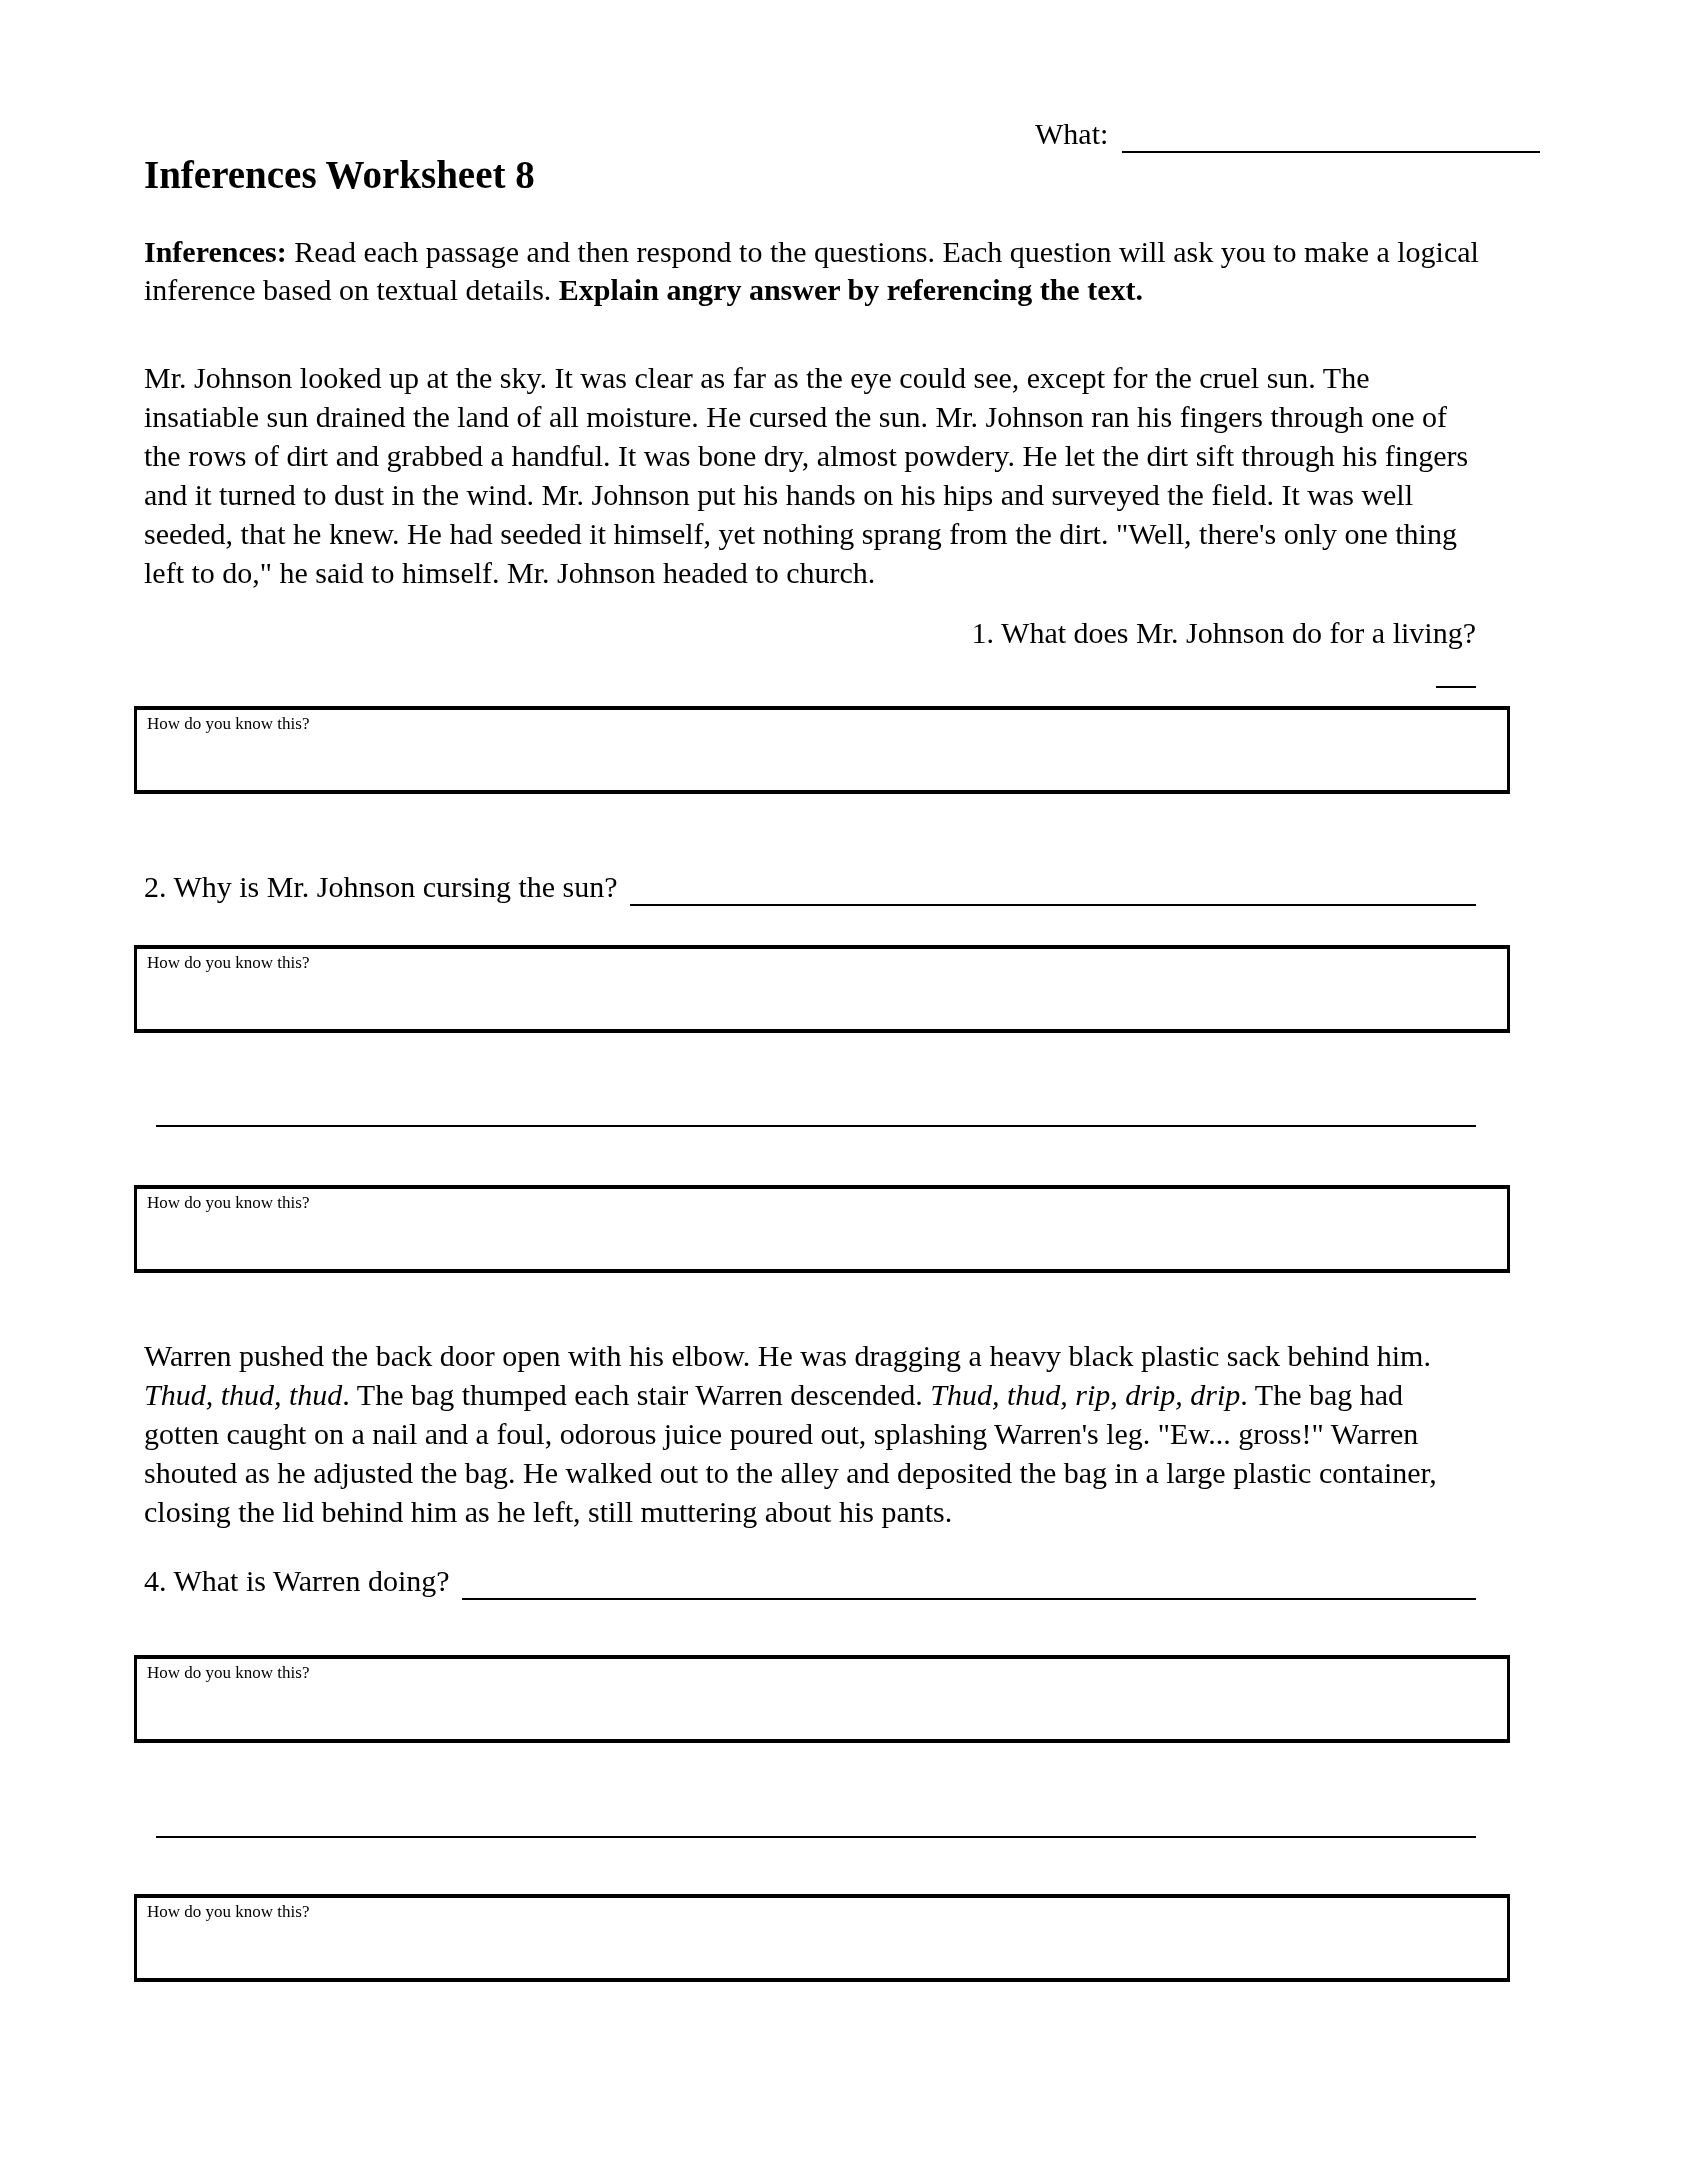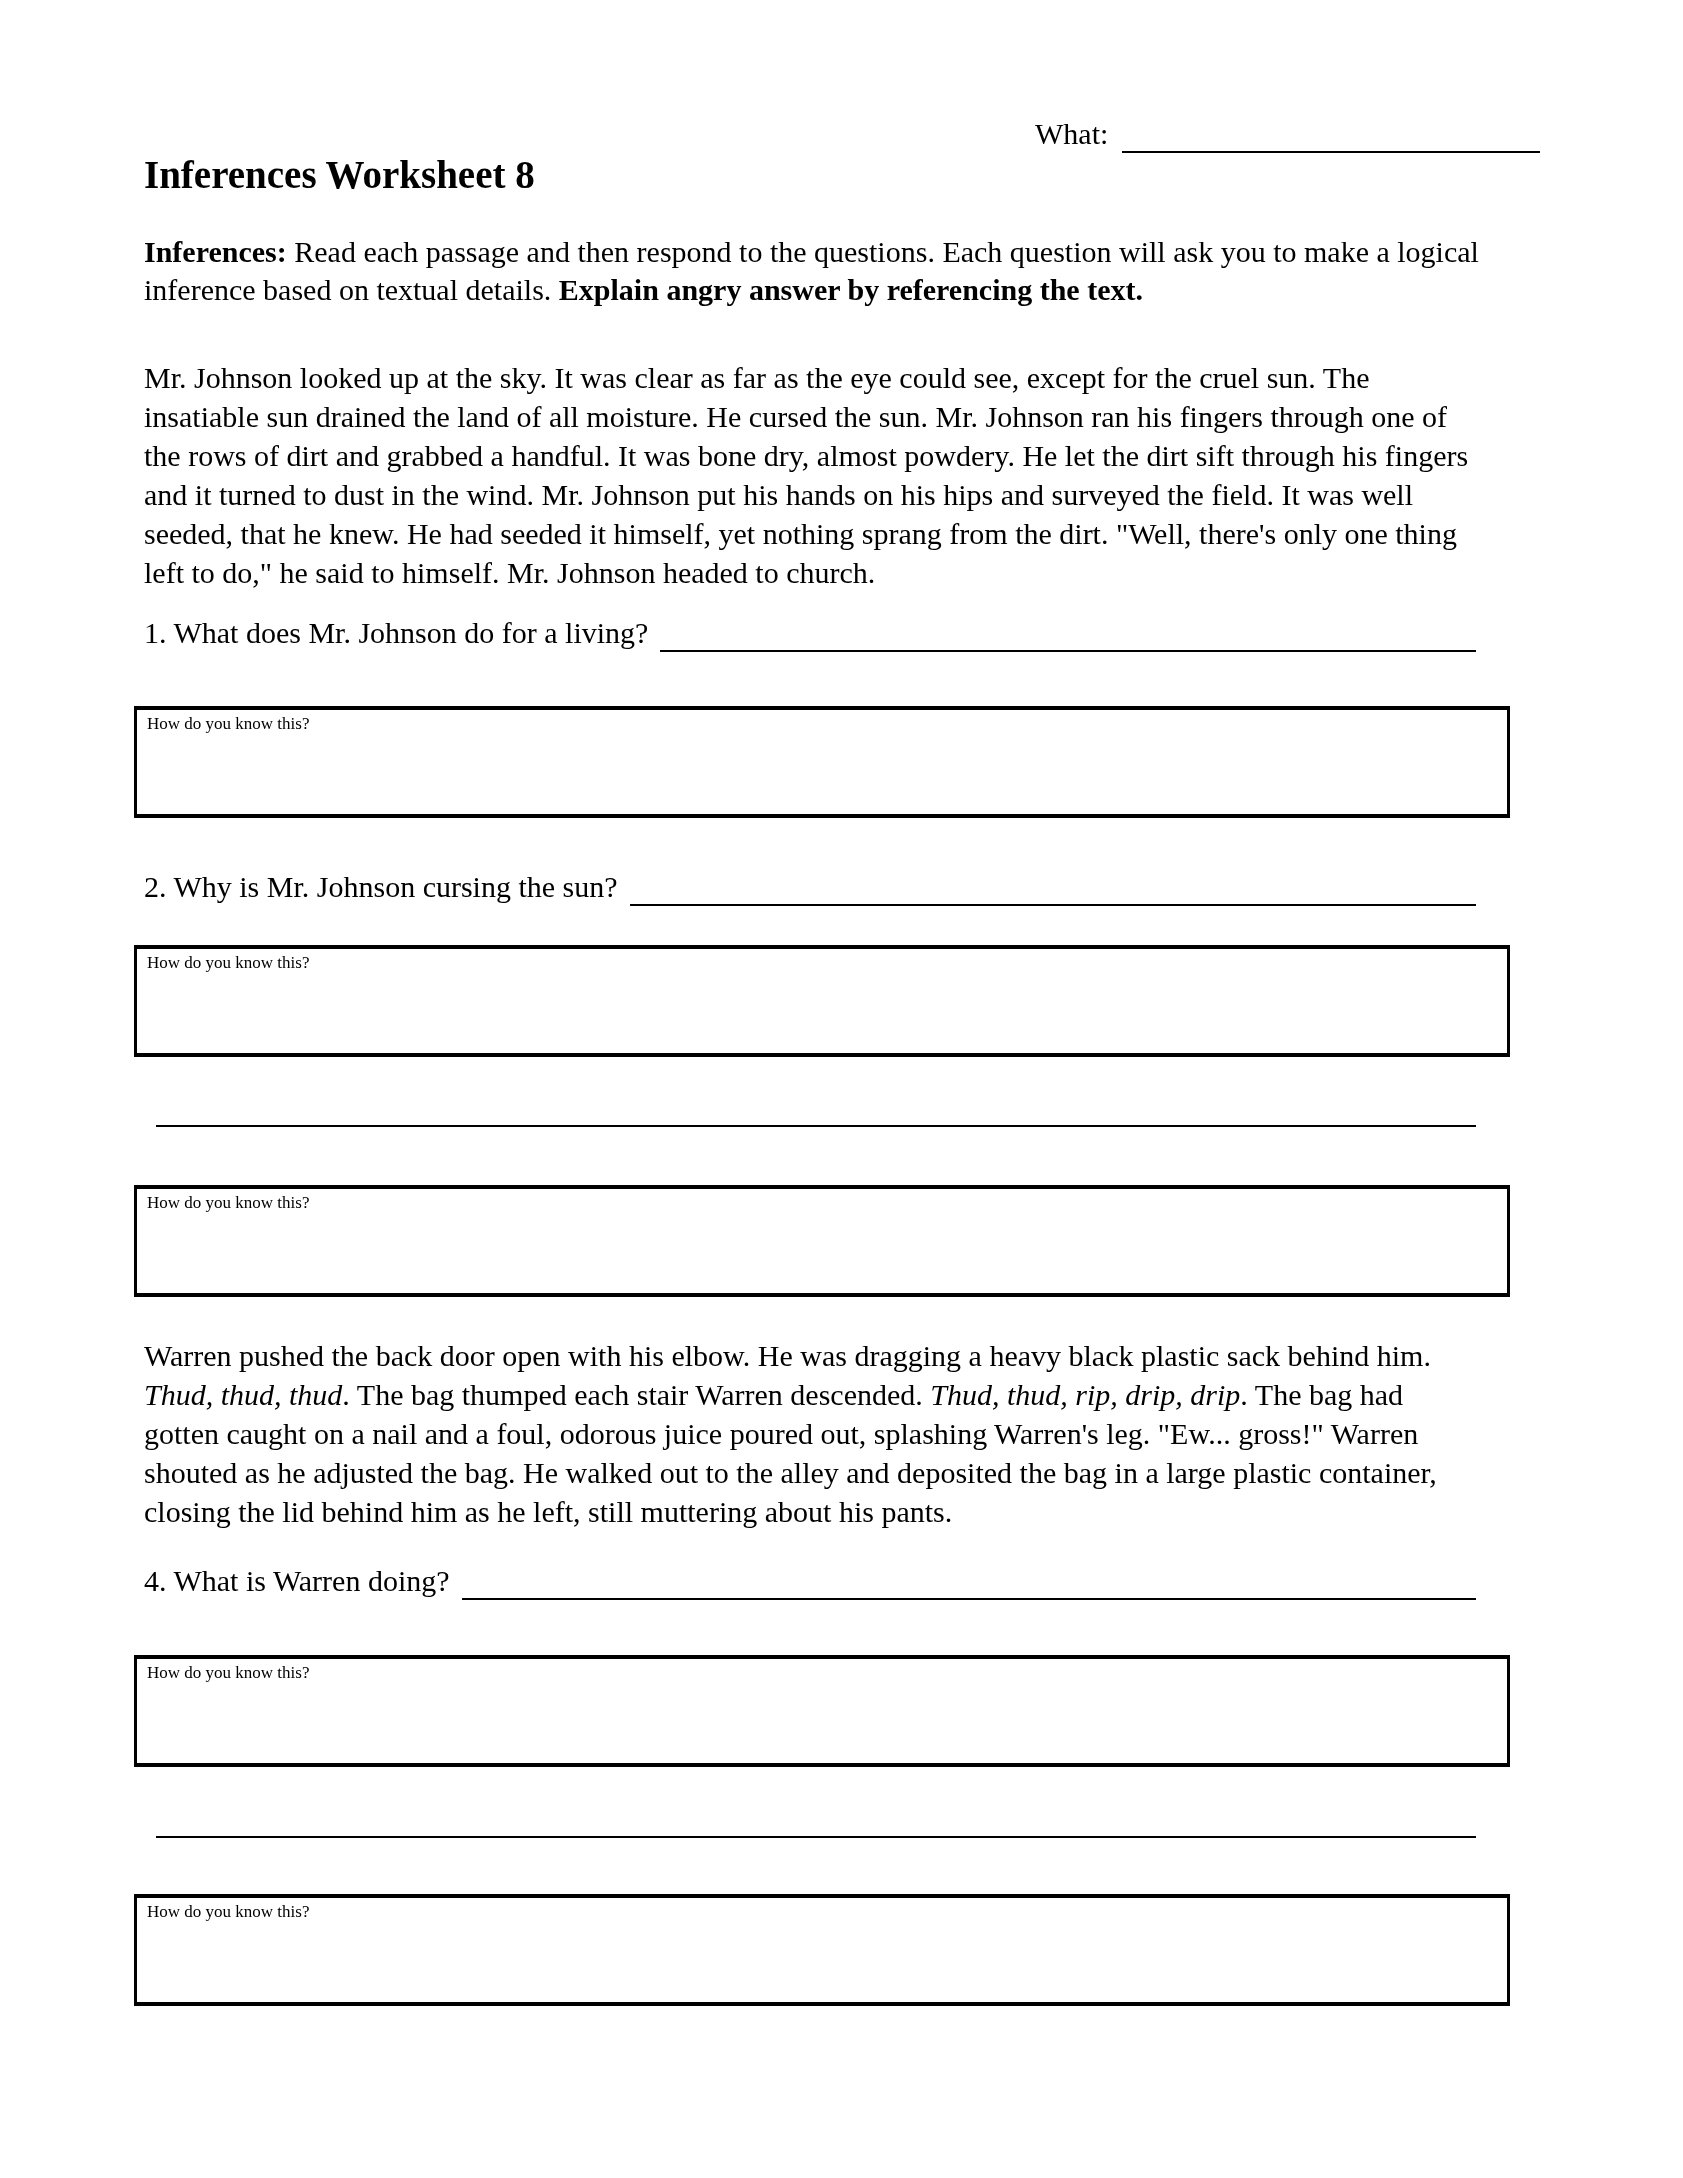--- a/index.html
+++ b/index.html
@@ -48,29 +48,29 @@
   .q-row {
     left: 144px; width: 1332px;
     display: flex; align-items: flex-end;
     font-size: 30px; line-height: 38px;
   }
   .q-label { white-space: nowrap; }
   .q-blank {
     flex: 1 1 auto; margin-left: 12px; height: 34px;
     border-bottom: 2px solid #000; min-width: 40px;
   }
-  .q1 { top: 614px; }
+  .q1 { top: 614px; flex-direction: column; }
   .q2 { top: 868px; }
   .q3 { top: 1091px; }
   .q4 { top: 1562px; }
   .q5 { top: 1802px; }
 
   
   .answer-box {
-    left: 134px; width: 1376px; height: 112px;
+    left: 134px; width: 1376px; height: 88px;
     border: 4px solid #000;
     border-left-width: 3px;
     border-right-width: 3px;
     box-sizing: border-box;
     background: #ffffff;
   }
   .box-prompt {
     display: block;
     font-size: 17px; line-height: 21px;
     margin: 3px 0 0 10px;

